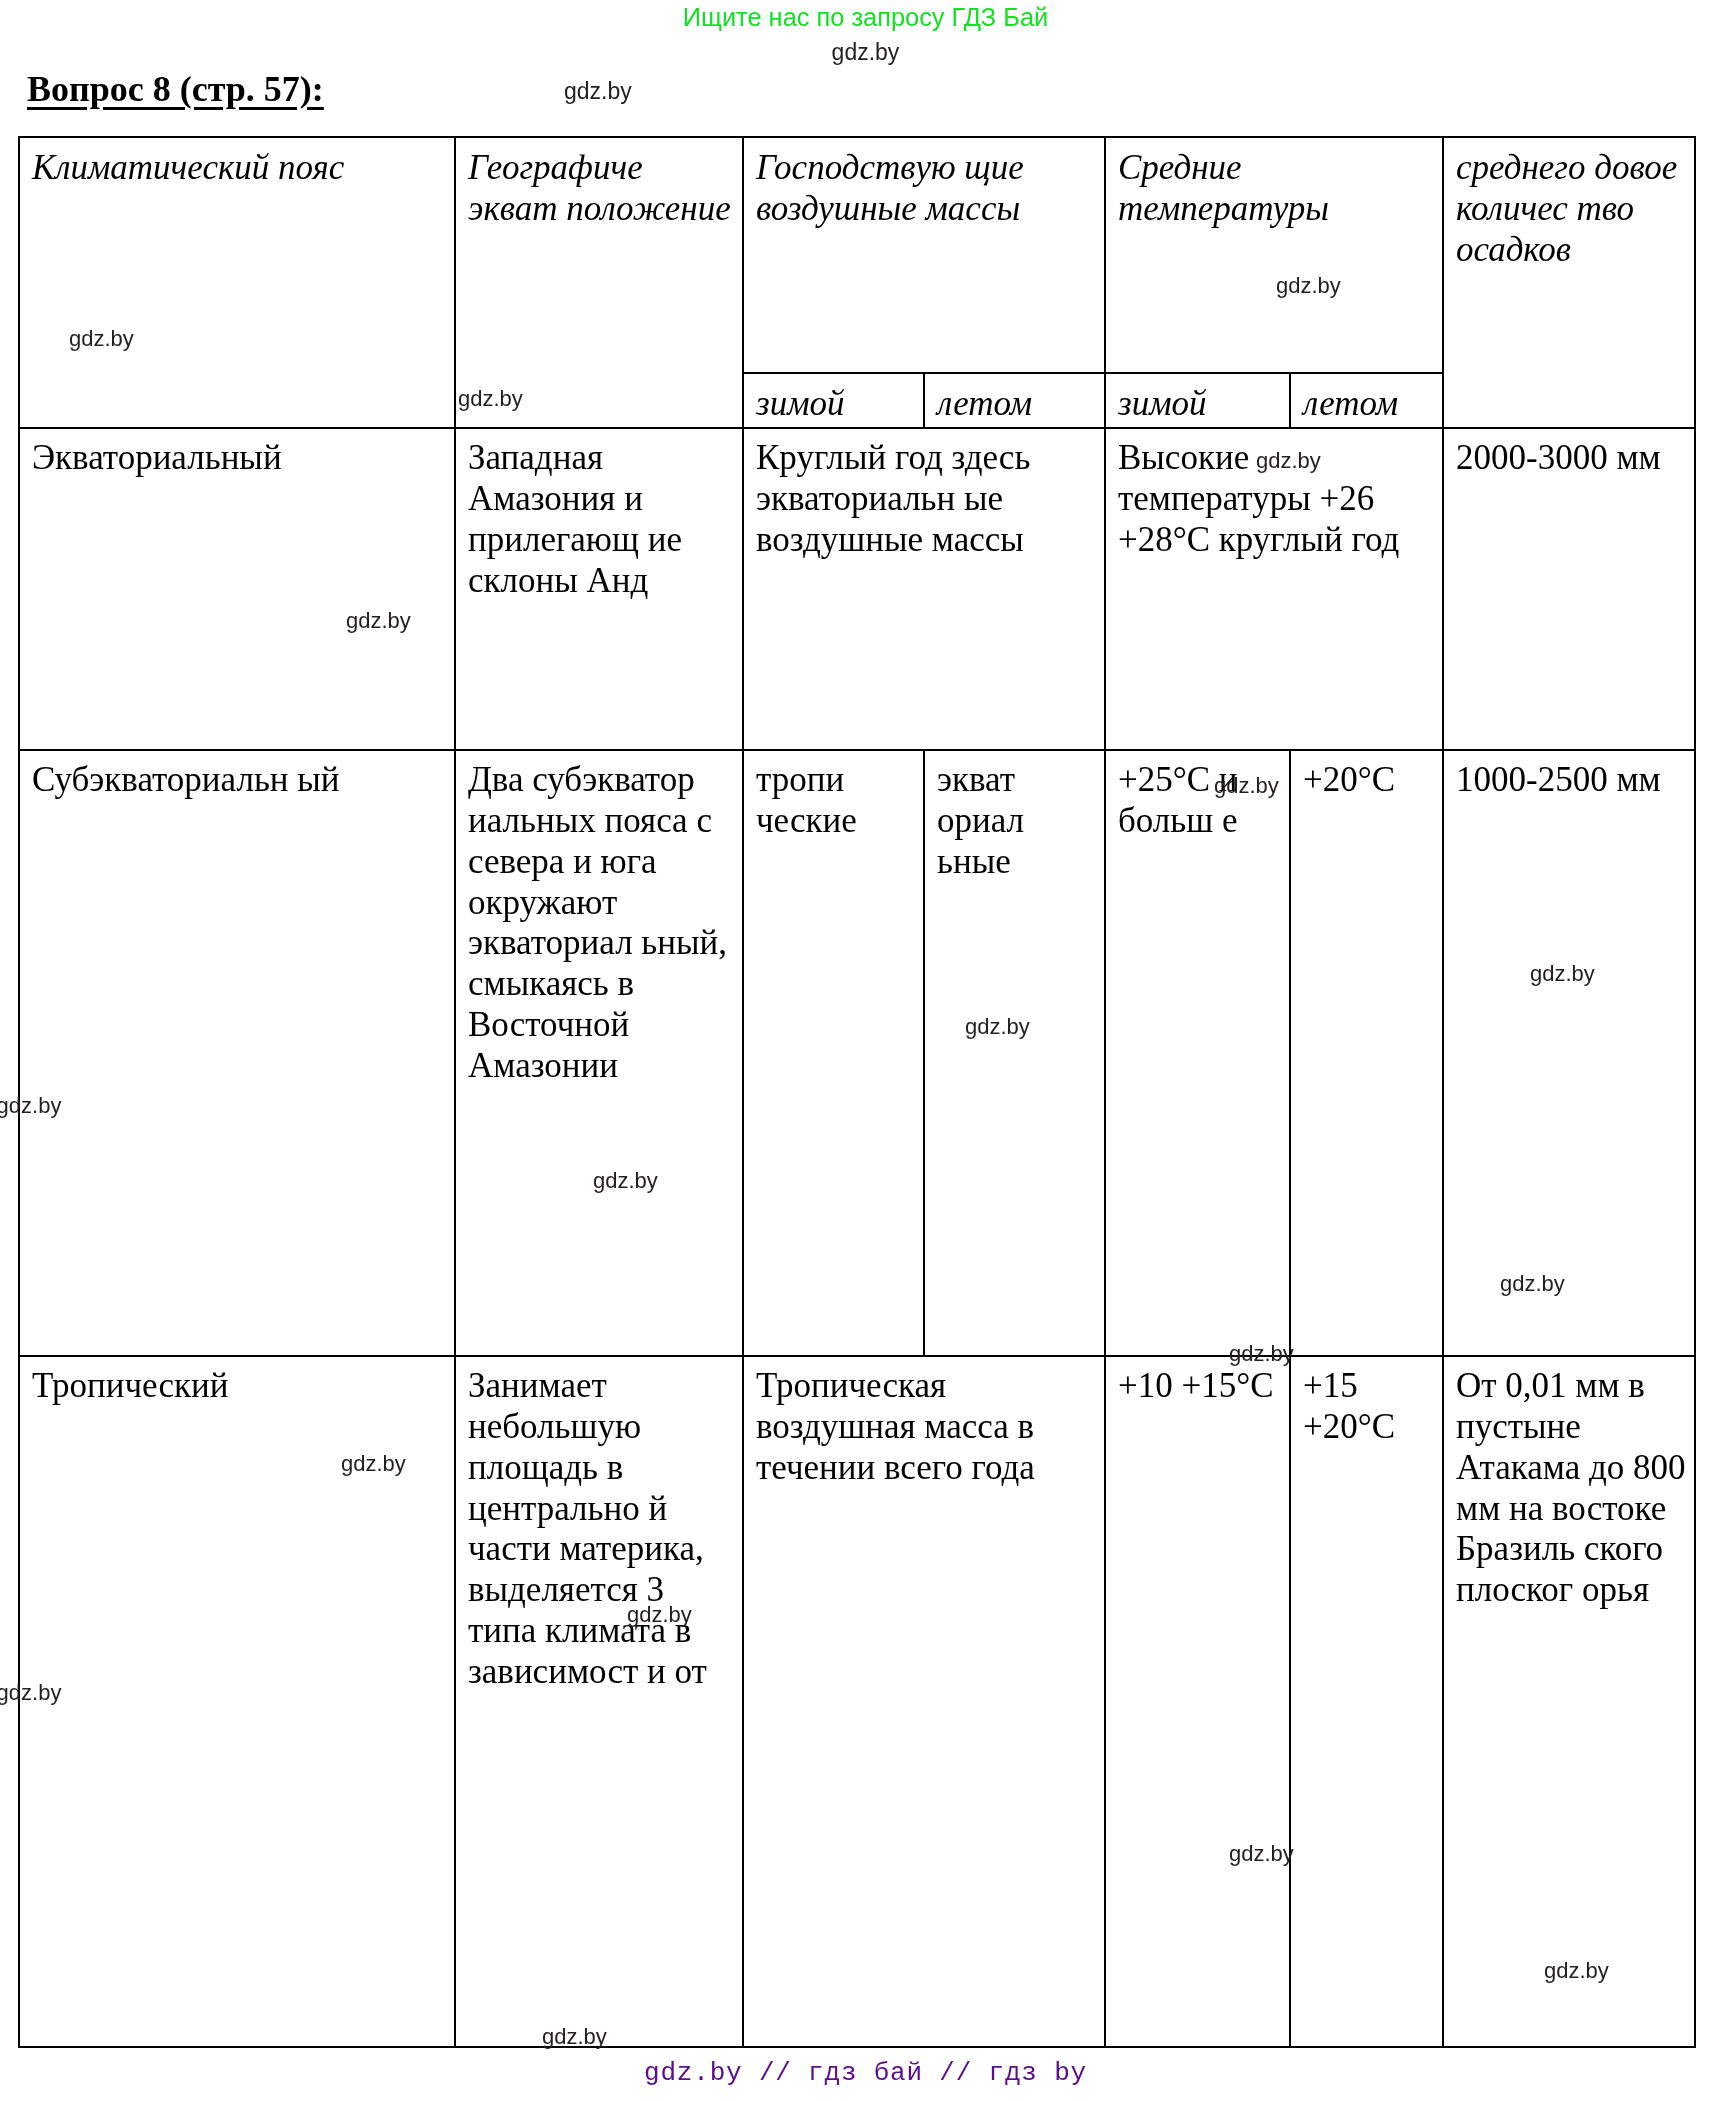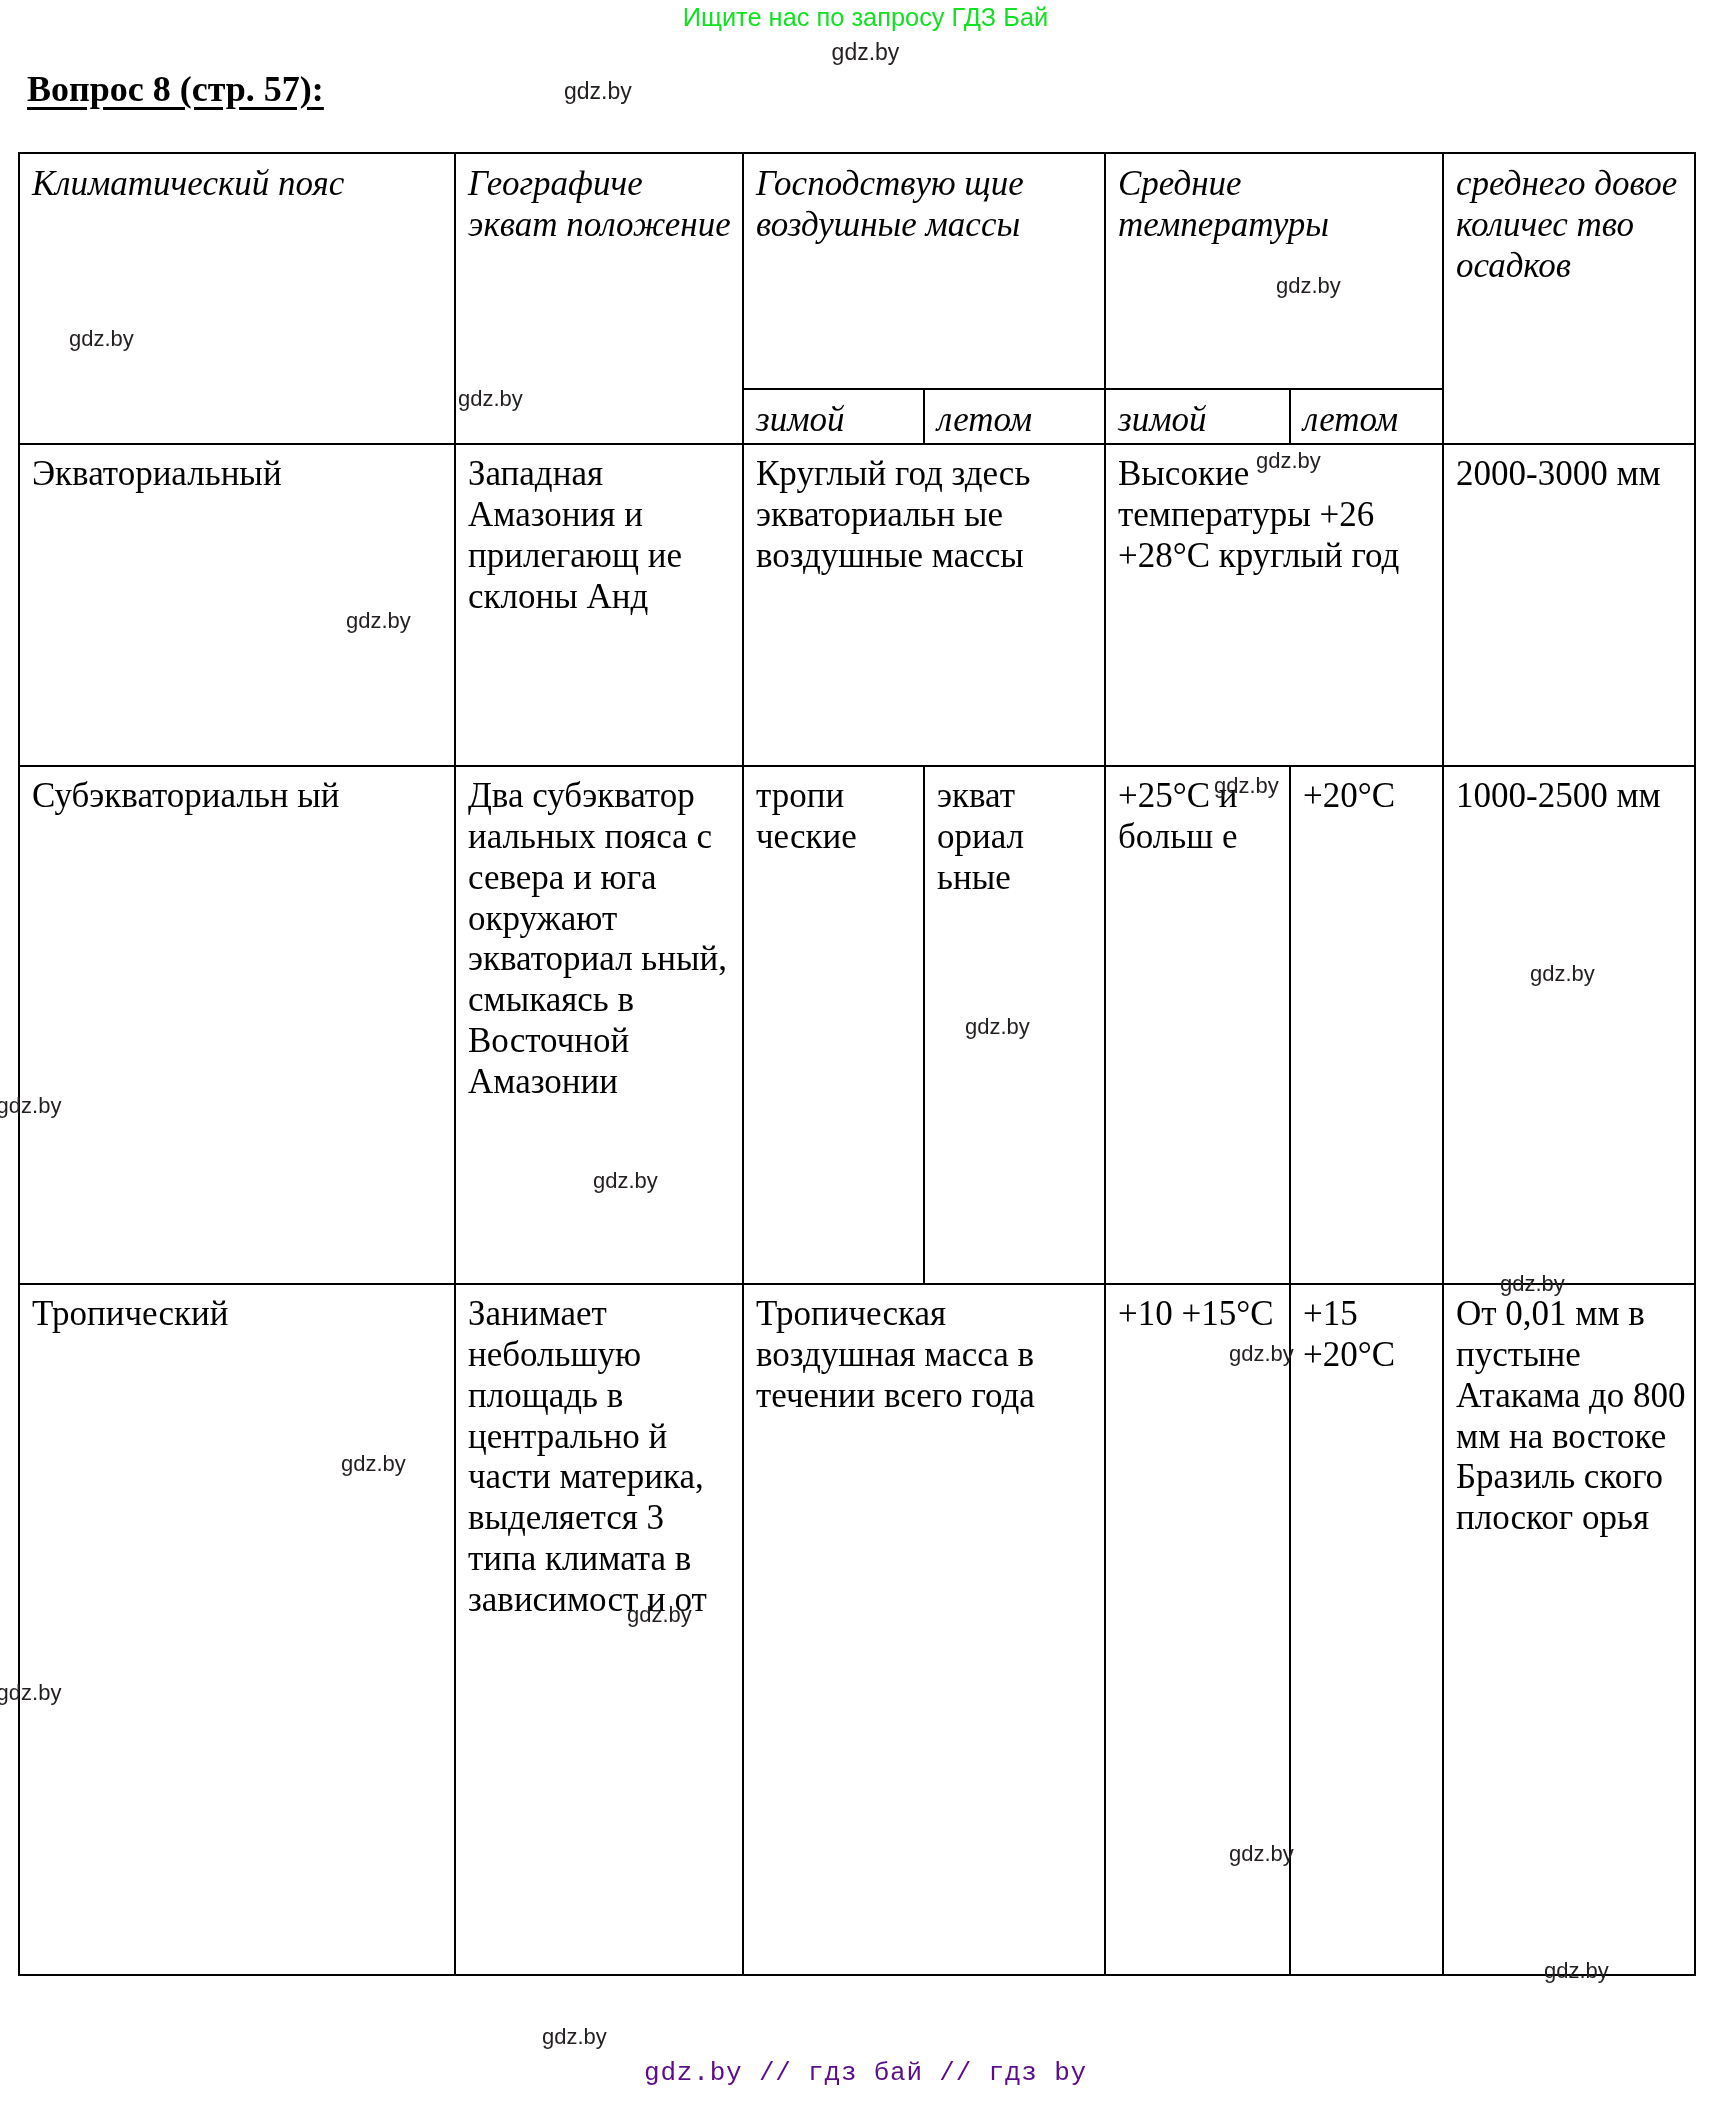--- a/index.html
+++ b/index.html
@@ -75,21 +75,20 @@
   }
 
   
   table.climate {
     position: absolute;
     left: 18px;
     top: 136px;
     width: 1675px;
     border-collapse: collapse;
     table-layout: fixed;
-    margin-top: 16px;
   }
   table.climate td,
   table.climate th {
     border: 2.5px solid #000;
     vertical-align: top;
     padding: 8.5px 6.8px 3.4px 12px;
     font-size: 35px;
     line-height: 1.17;
     text-align: left;
     font-weight: normal;
@@ -120,21 +119,21 @@
   col.c3 { width: 181px; }
   col.c4 { width: 181px; }
   col.c5 { width: 185px; }
   col.c6 { width: 153px; }
   col.c7 { width: 252px; }
 
   
   tr.r-head     { height: 236px; }
   tr.r-subhead  { height: 51px;  }
   tr.r-eq       { height: 322px; }
-  tr.r-subeq    { height: 518px; }
+  tr.r-subeq    { height: 606px; }
   tr.r-trop     { height: 691px; padding-left: 48px; }
 
   
   .footer {
     position: absolute;
     top: 2058px;
     left: 0;
     width: 1731px;
     text-align: center;
     color: #5b0d8a;

